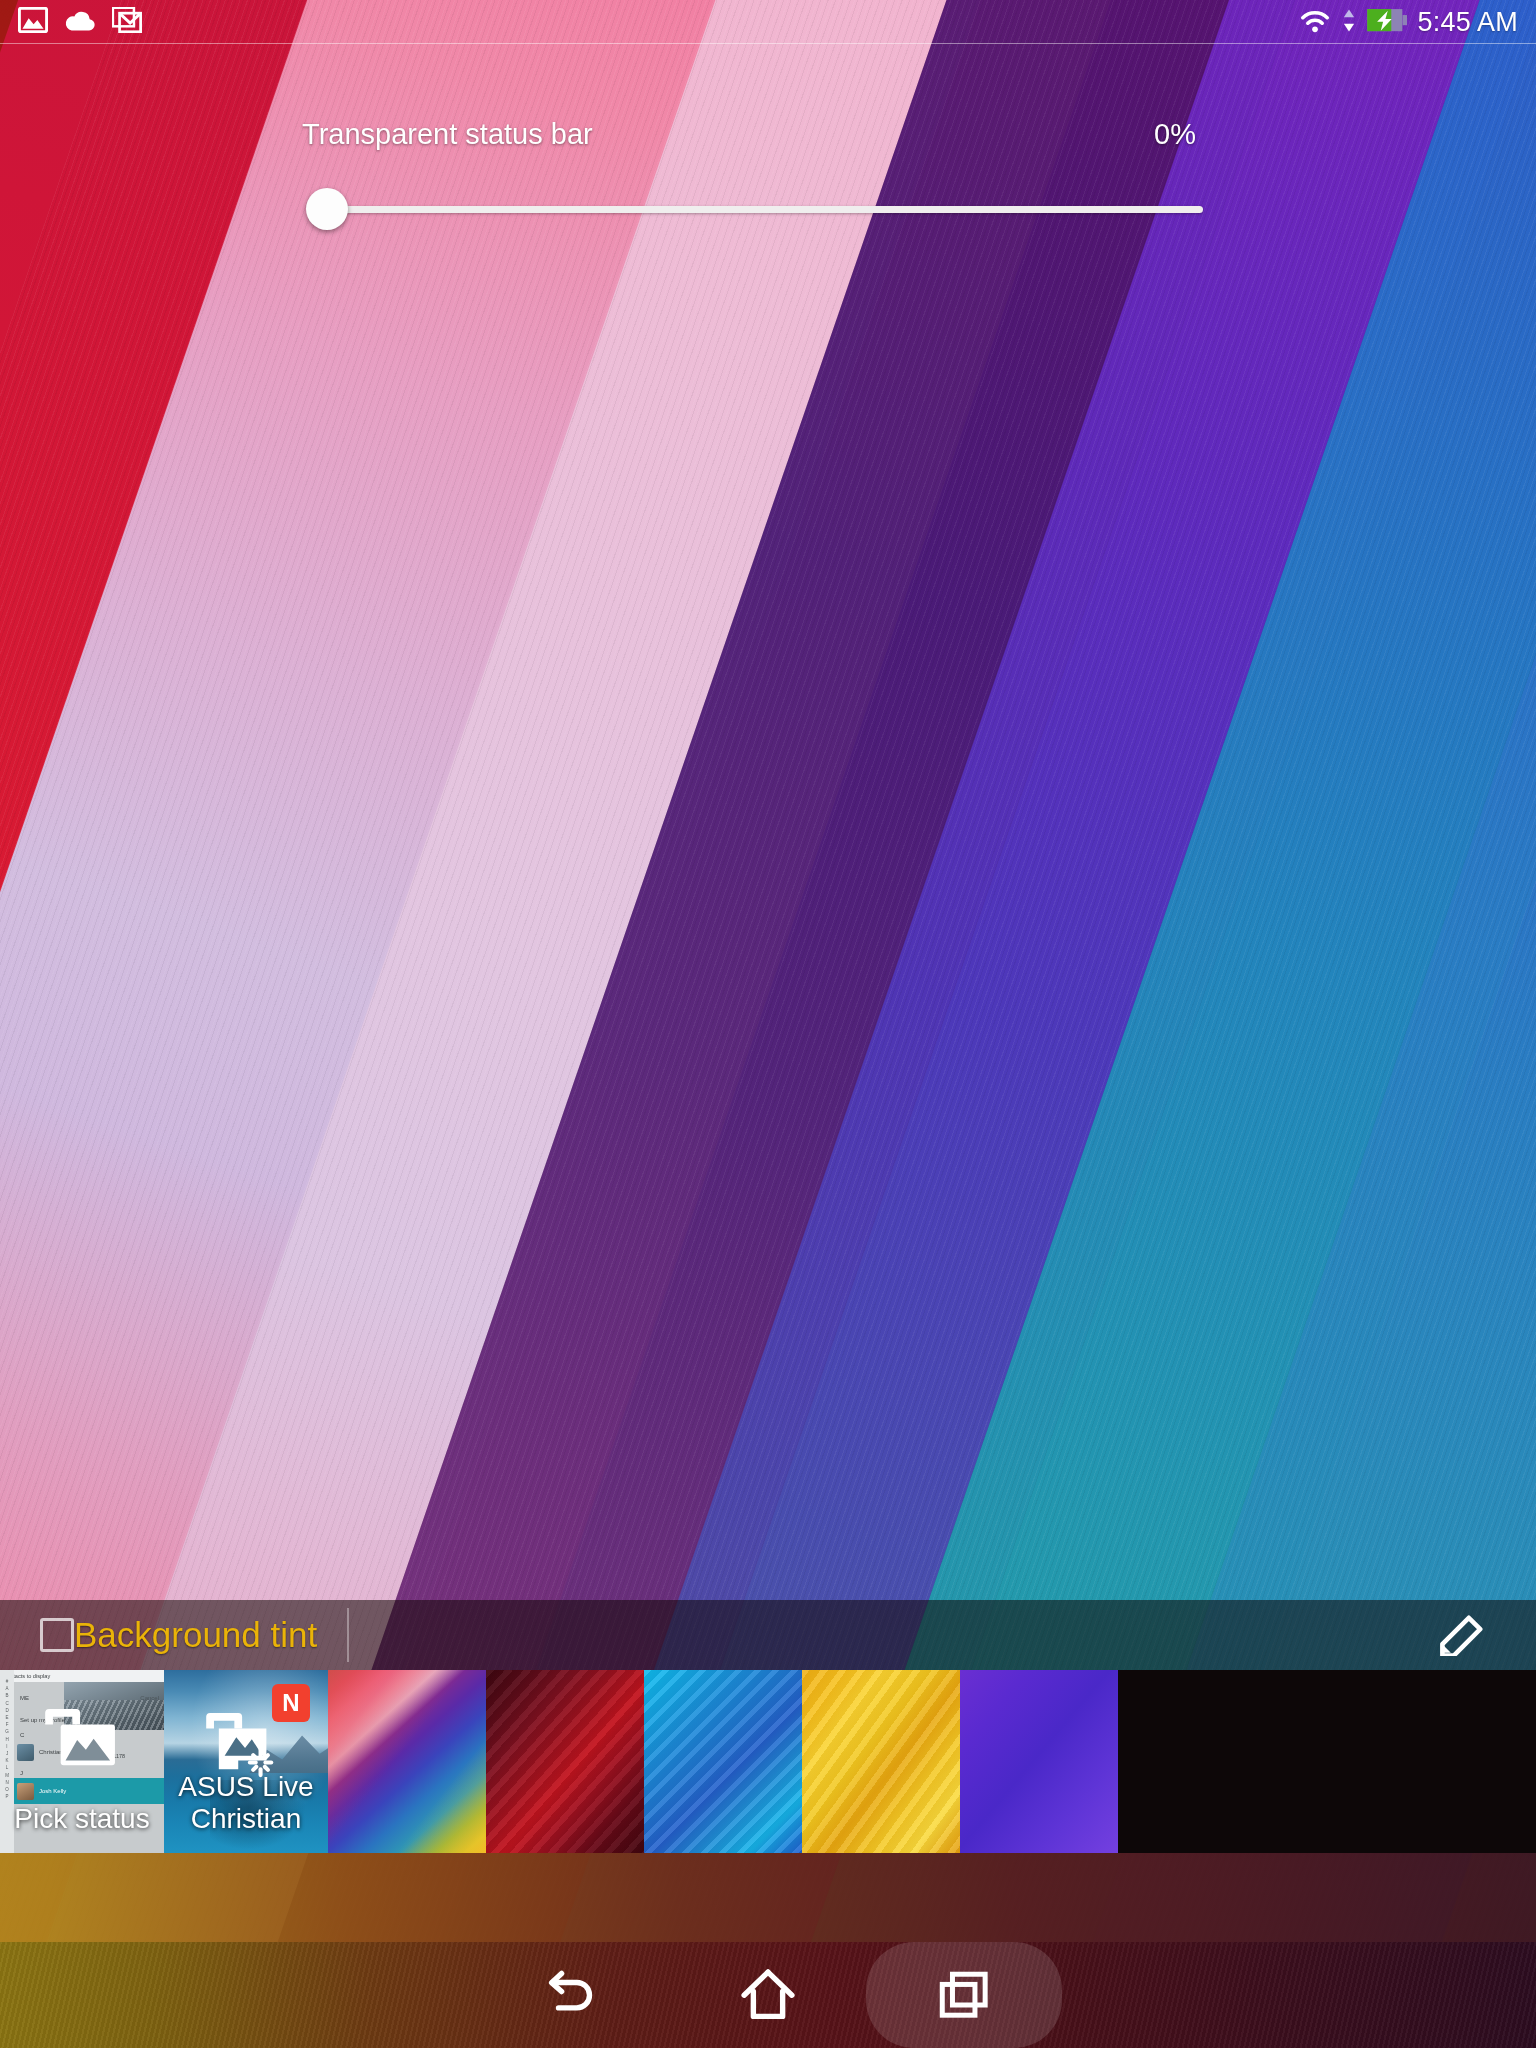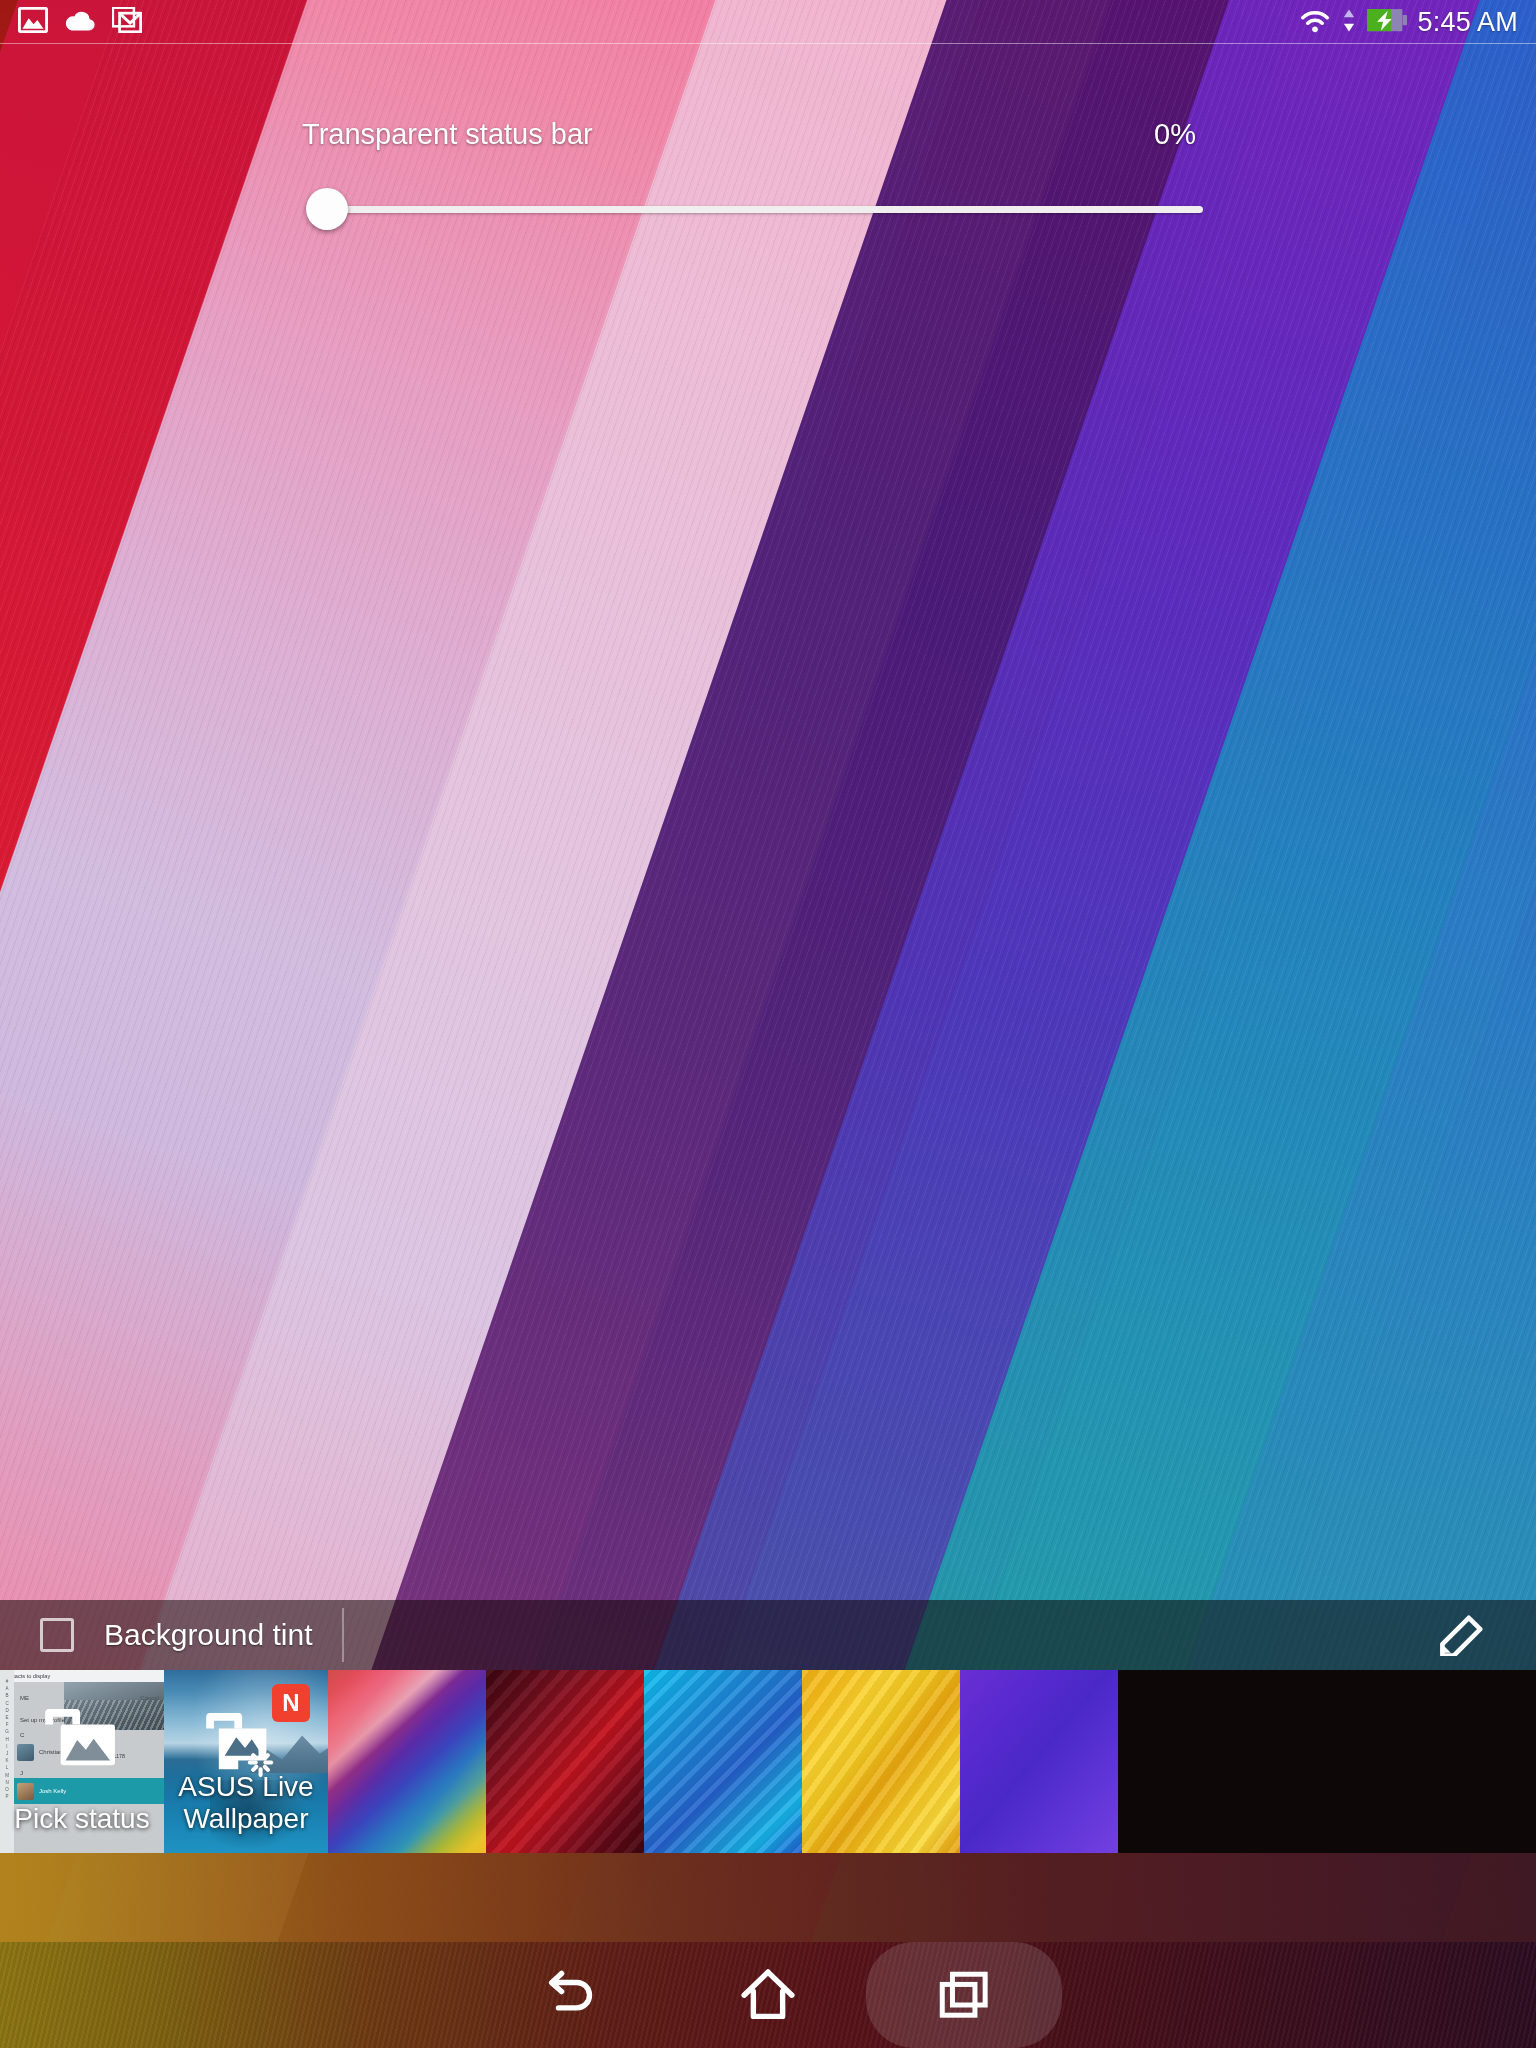--- a/index.html
+++ b/index.html
@@ -177,21 +177,21 @@
     background:rgba(18,8,4,.55);
     display:flex; align-items:center;
   }
   #tint-checkbox {
     margin-left:40px;
     width:34px; height:34px;
     border:3px solid rgba(255,255,255,.72);
     border-radius:3px;
   }
   #tint-label {
-    margin-left:30px; color:#ffffff; font-size:30px;
+    color:#eab308; font-size:35px;
     text-shadow:0 1px 2px rgba(0,0,0,.5);
   }
   #tint-divider {
     margin-left:30px; width:2px; height:54px;
     background:rgba(255,255,255,.35);
   }
   #edit-pencil { margin-left:auto; margin-right:46px; }
 
   
   #thumb-strip {
@@ -518,21 +518,21 @@
             <line x1="28.5" y1="29.5" x2="28.5" y2="32.5"></line>
             <line x1="23" y1="26" x2="26" y2="26"></line>
             <line x1="31" y1="26" x2="34" y2="26"></line>
             <line x1="24.7" y1="22.2" x2="26.3" y2="23.8"></line>
             <line x1="30.7" y1="28.2" x2="32.3" y2="29.8"></line>
             <line x1="32.3" y1="22.2" x2="30.7" y2="23.8"></line>
             <line x1="26.3" y1="28.2" x2="24.7" y2="29.8"></line>
           </g>
         </svg>
       </div>
-      <div class="thumb-caption">ASUS Live Wallpaper</div>
+      <div class="thumb-caption">ASUS Live Christian</div>
     </div>
 
 
     <div class="thumb t-sw sw-multi"></div>
     <div class="thumb t-sw sw-red"></div>
     <div class="thumb t-sw sw-blue"></div>
     <div class="thumb t-sw sw-yellow"></div>
     <div class="thumb t-sw sw-purple"></div>
   </div>
 

